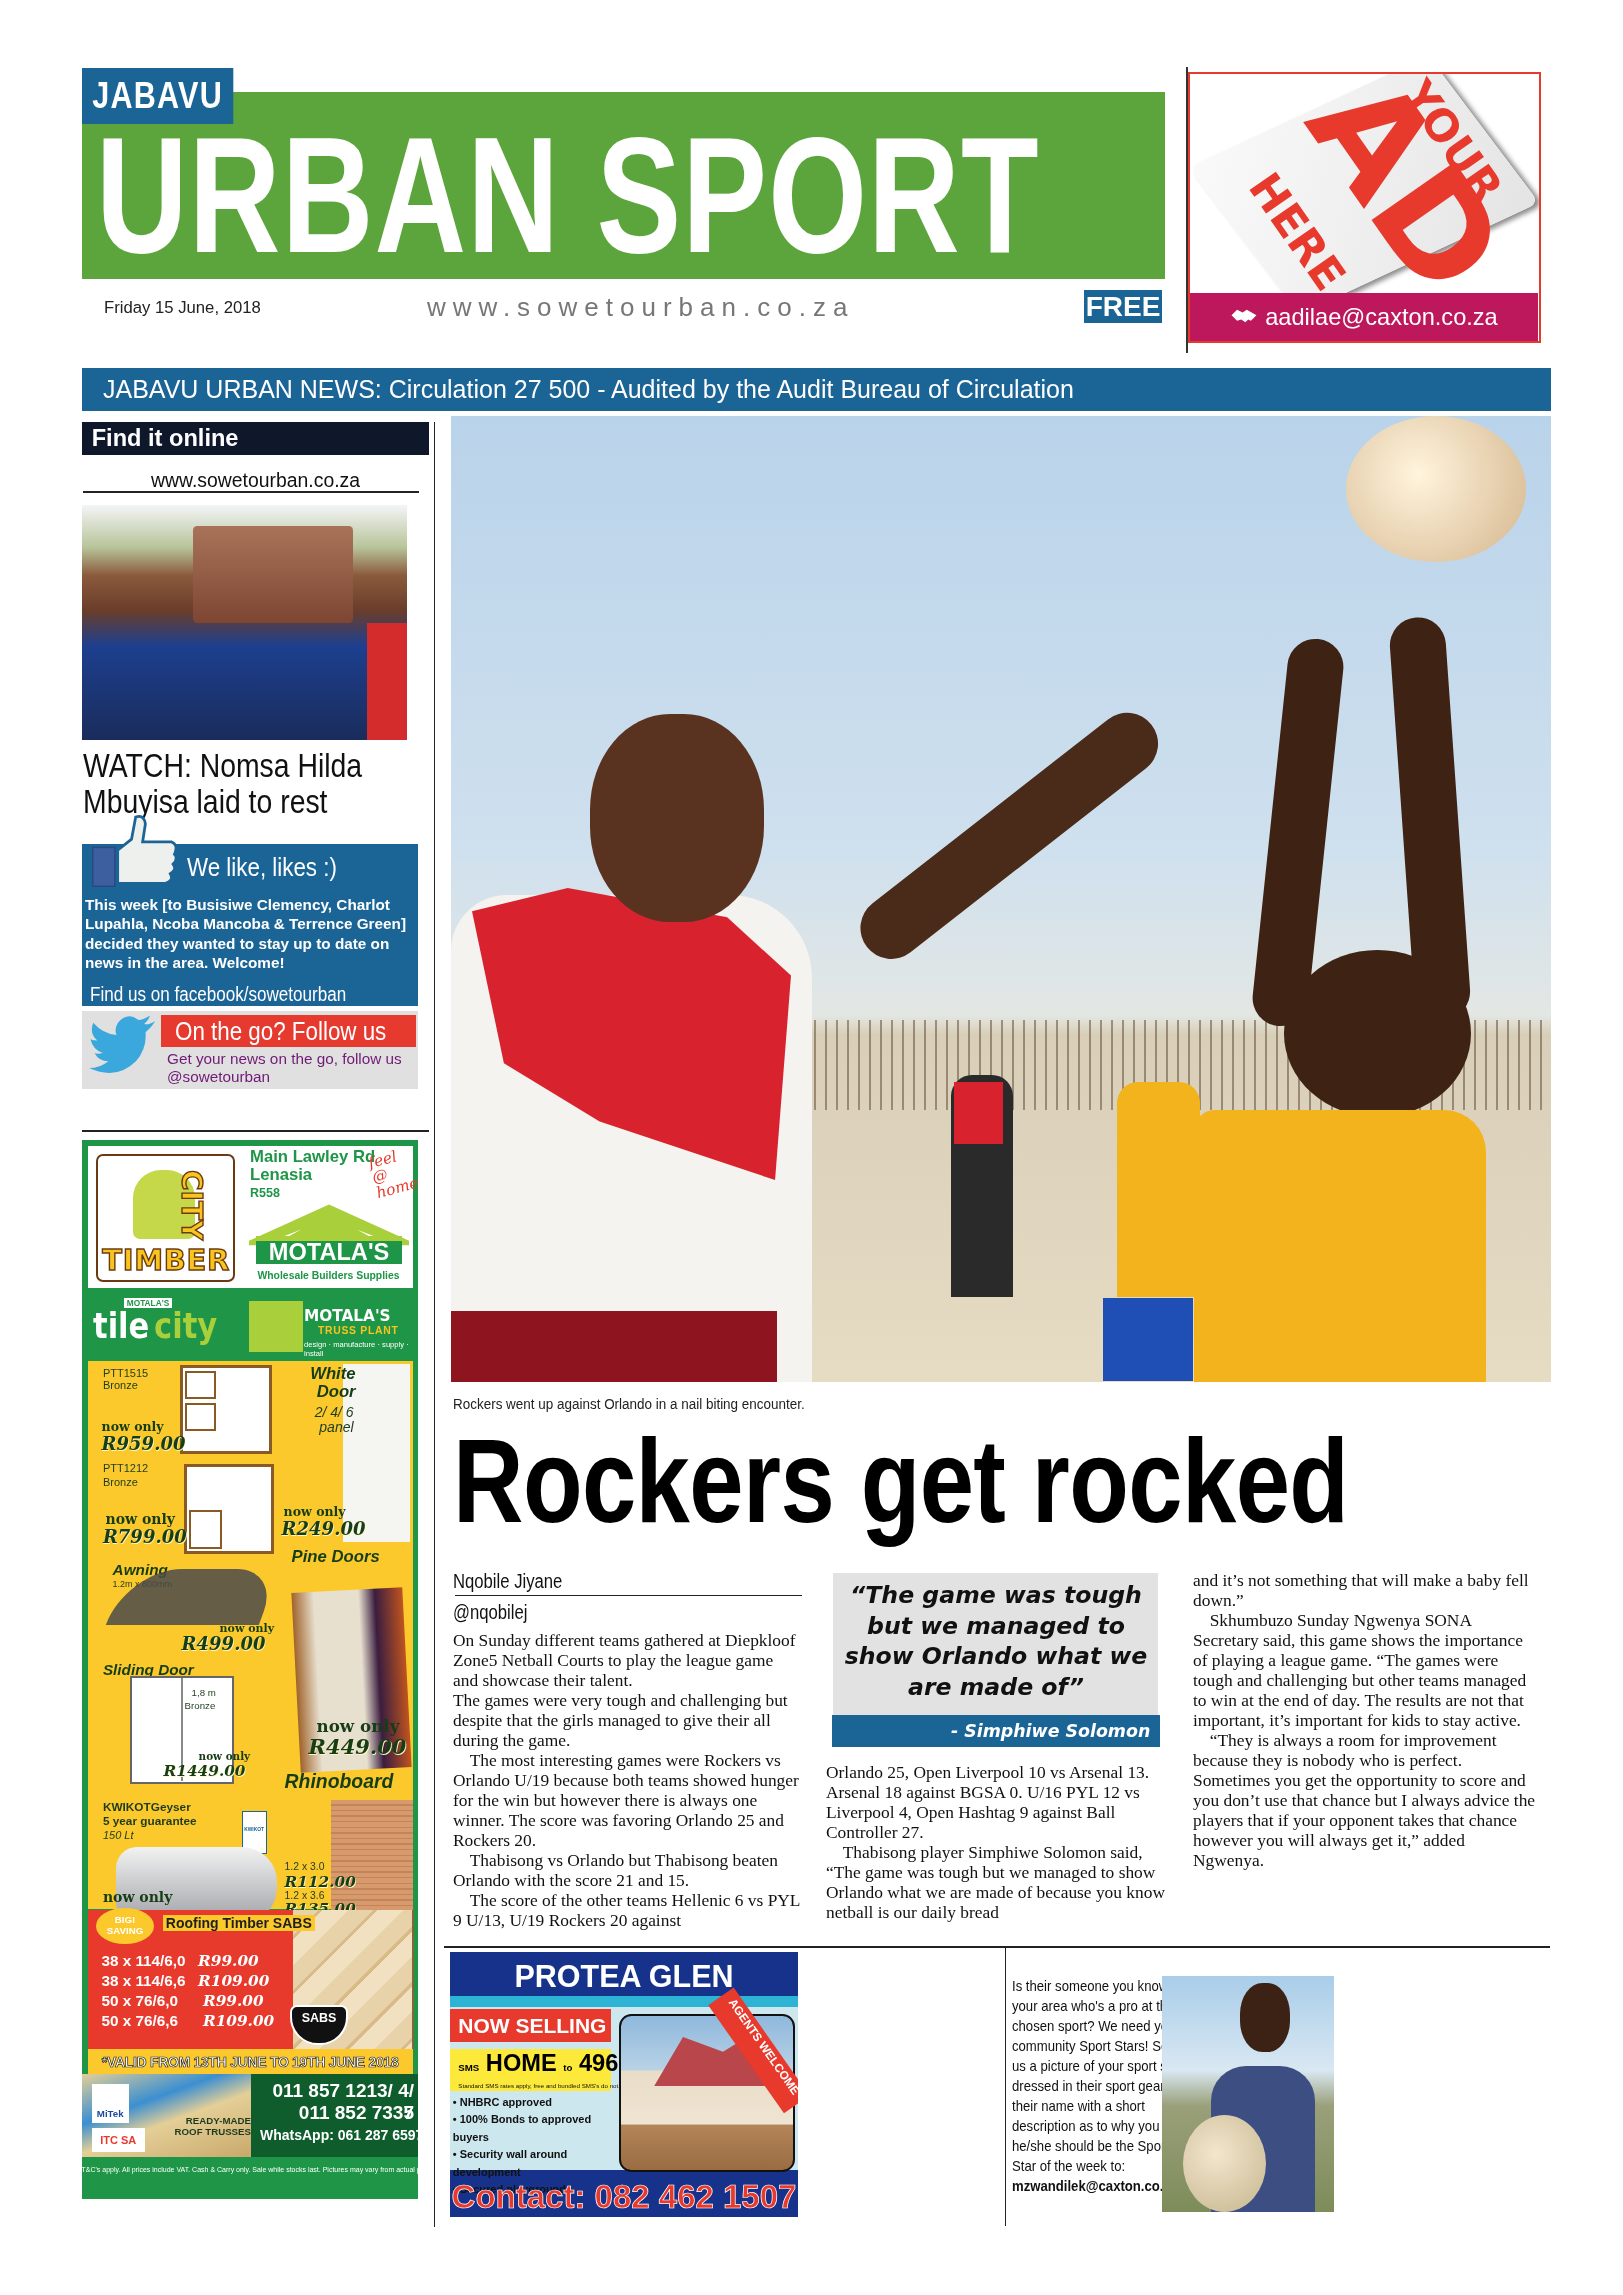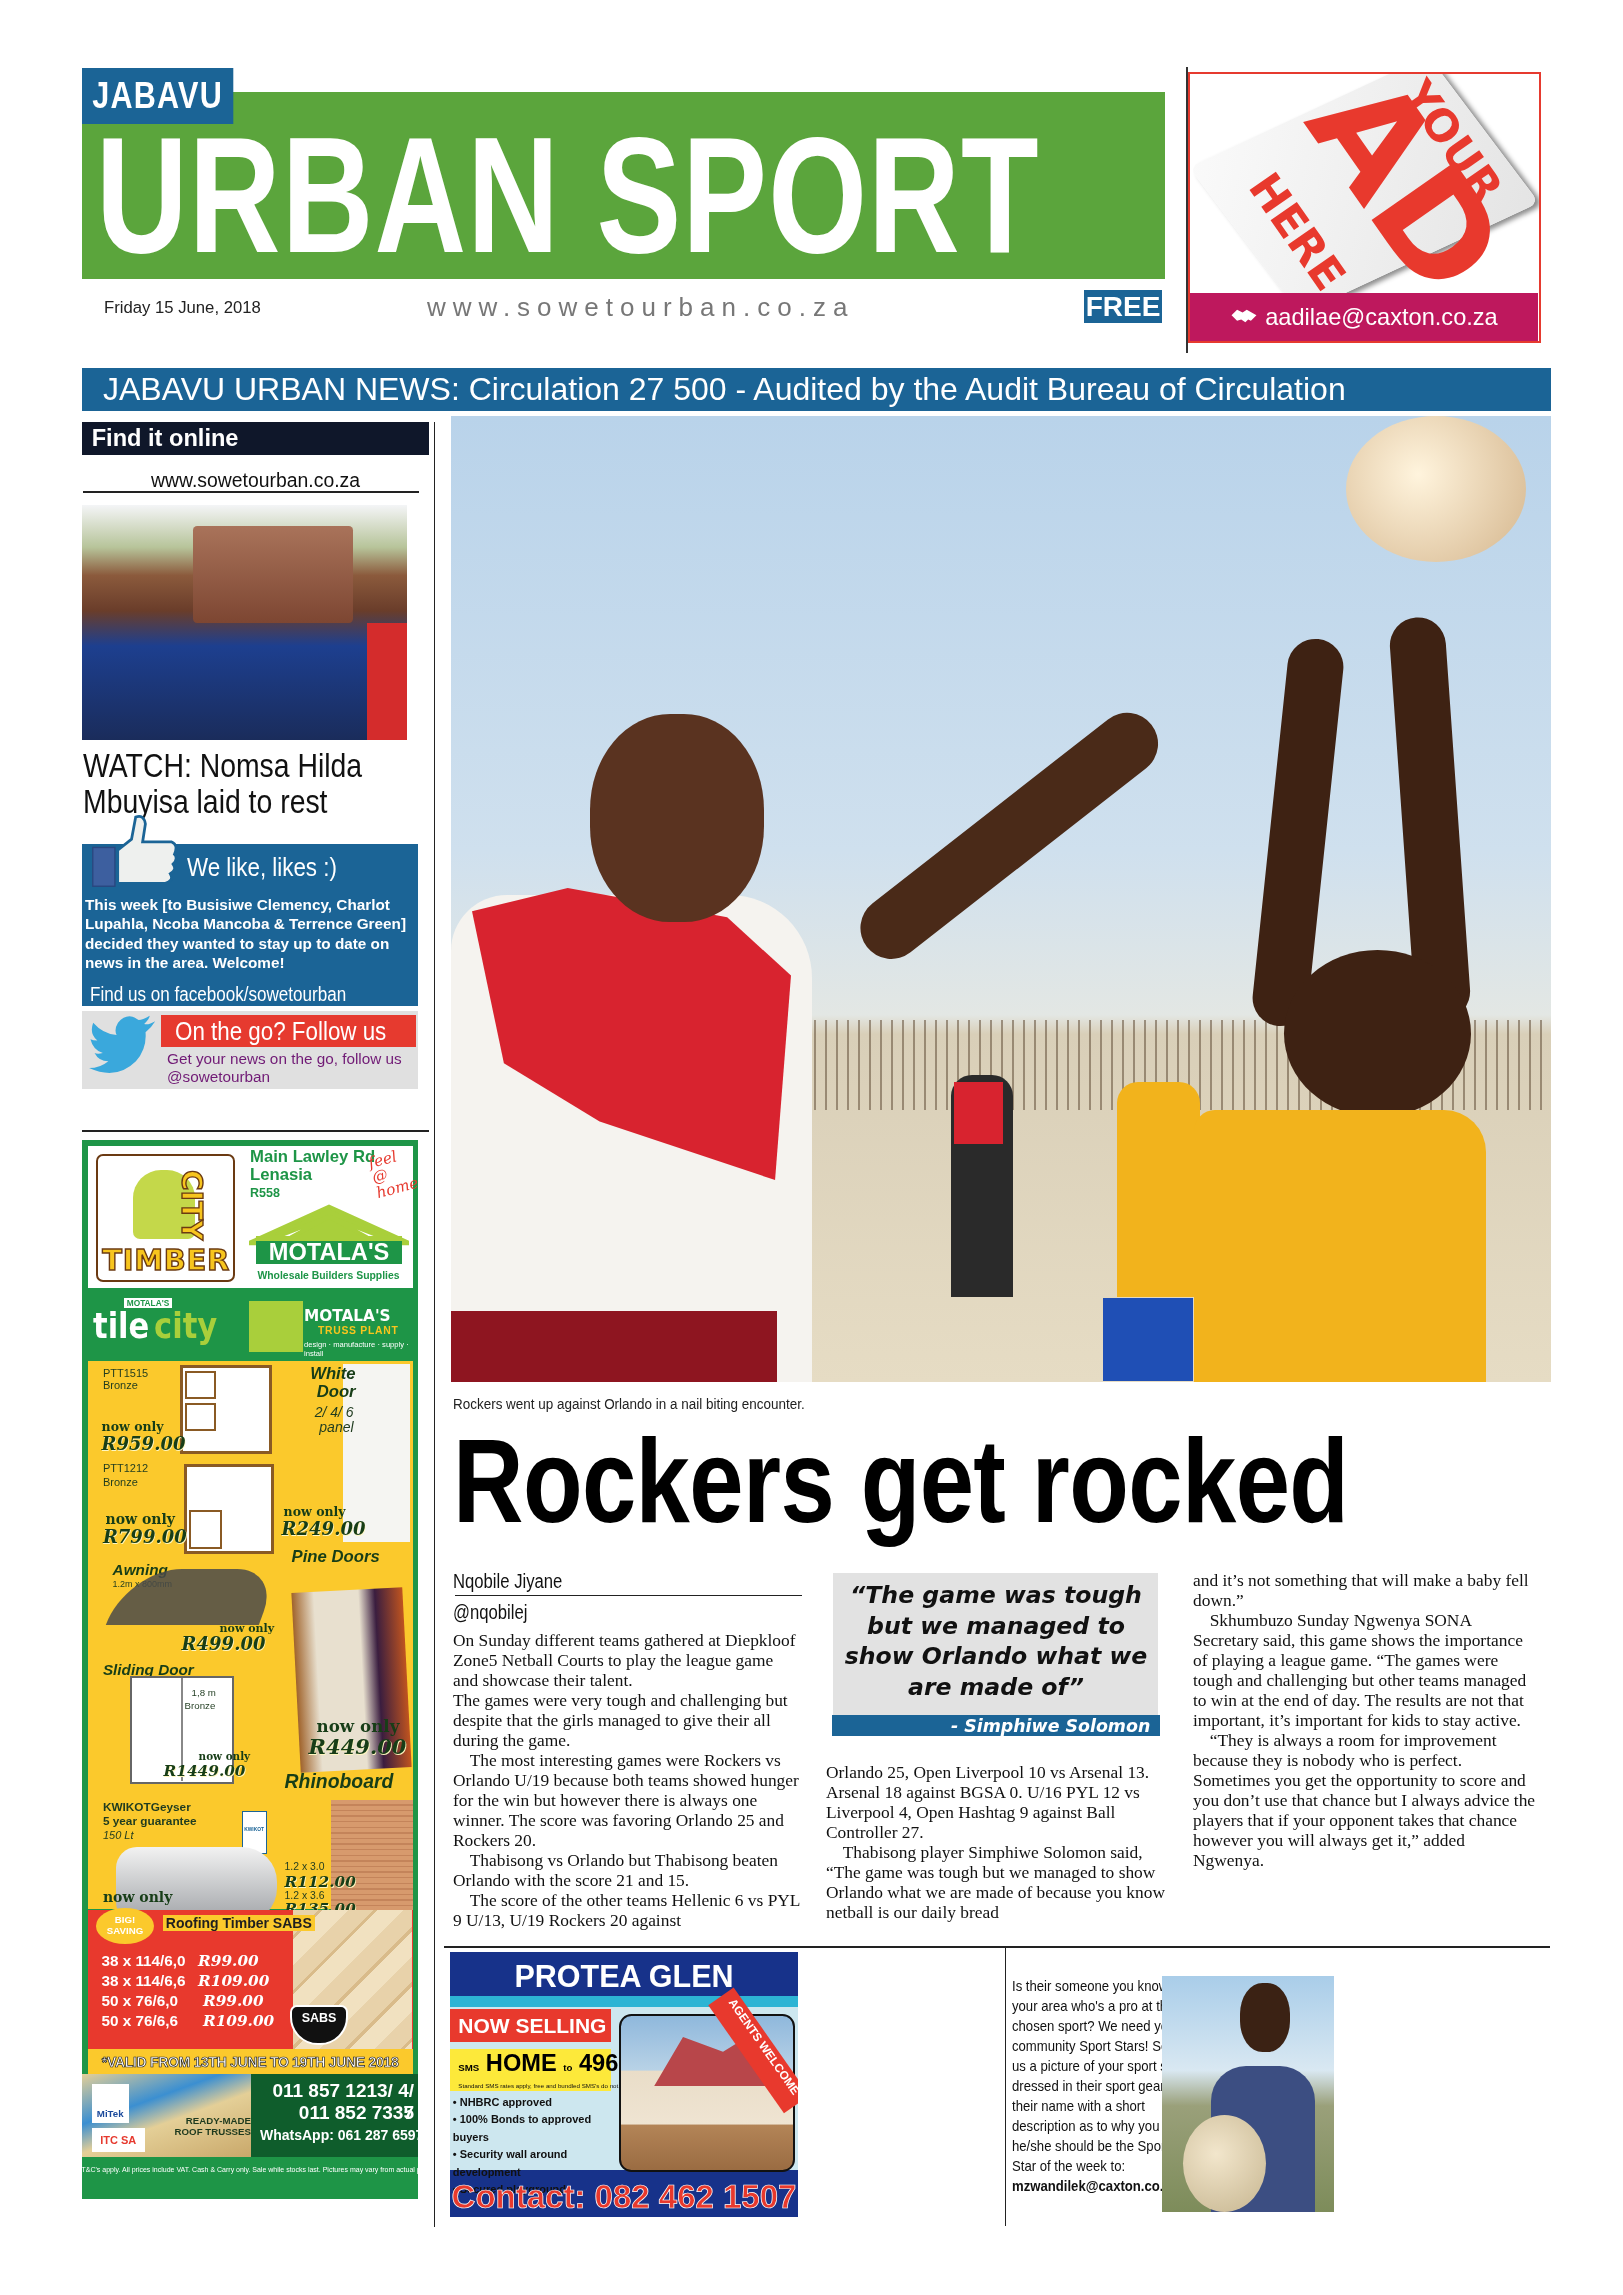--- a/index.html
+++ b/index.html
@@ -27,21 +27,21 @@
     transform: rotate(-25deg) skewX(12deg); border-radius: 9.7px; box-shadow: 2.8px 4.2px 5.6px rgba(0,0,0,0.45); }
   .ad-word { position: absolute; color: #e8392d; font-weight: 900; font-family: "DejaVu Sans", sans-serif; }
   #ad-your { left: 194px; top: 42px; font-size: 44px; transform: rotate(55deg); }
   #ad-ad { left: 104px; top: 42px; font-size: 139px; transform: rotate(55deg); line-height: 1; }
   #ad-here { left: 42px; top: 132px; font-size: 44px; transform: rotate(55deg); }
   #ad-email-bar { left: 0; top: 219px; width: 348px; height: 48px; background: #be185d; color: #fff; display: flex;
     align-items: center; justify-content: center; gap: 7px; font-size: 23.6px; }
 
   
   #circ-banner { left: 82px; top: 368px; width: 1469px; height: 43px; background: #1b6496; color: #fff;
-    font-size: 32px; display: flex; align-items: center; padding-left: 21px; }
+    font-size: 25px; display: flex; align-items: center; padding-left: 21px; }
 
   
   #left-col-divider { left: 434px; top: 422px; width: 1.4px; height: 1805px; background: #222; }
   #find-online-head { left: 82px; top: 422px; width: 347px; height: 33px; background: #0f172a; color: #fff;
     font-weight: 700; font-size: 23.6px; padding-left: 9.7px; display: flex; align-items: center; }
   #find-online-url { left: 82px; top: 469px; width: 347px; text-align: center; font-size: 19.4px; }
   #find-online-rule { left: 83px; top: 491px; width: 336px; height: 2.1px; background: #222; }
   #funeral-photo { left: 82px; top: 505px; width: 325px; height: 235px;
     background: linear-gradient(180deg,#f4f5f7 0%,#b7c49a 18%,#8b5a3c 30%,#6a3d2a 45%,#1d3f8f 60%,#1a2c5b 100%); overflow: hidden; }
   #funeral-coffin { left: 111px; top: 21px; width: 160px; height: 97px; background: linear-gradient(#a9735a,#7d4632); border-radius: 4.2px; }
@@ -154,21 +154,21 @@
   .body-text { position: absolute; font-family: "Liberation Serif", serif; font-size: 17.4px; line-height: 20px; color: #111; text-align: left; }
   .body-text p { text-indent: 16.7px; }
   .body-text p.noind { text-indent: 0; }
   #byline { left: 453px; top: 1570px; font-size: 19.4px; transform: scaleX(0.86); transform-origin: left; }
   #byline-rule { left: 455px; top: 1595px; width: 347px; height: 1.4px; background: #222; }
   #byline-handle { left: 453px; top: 1601px; font-size: 19.4px; transform: scaleX(0.86); transform-origin: left; }
   #col1 { left: 453px; top: 1630px; width: 347px; }
   #pullquote { left: 833px; top: 1573px; width: 325px; height: 146px; background: #e2e2e2; }
   #pullquote-text { left: 840px; top: 1580px; width: 312px; text-align: center; font-family: "DejaVu Sans", sans-serif;
     font-style: italic; font-weight: 700; font-size: 23.6px; line-height: 30.5px; color: #111; }
-  #pullquote-attr { left: 832px; top: 1715px; width: 328px; height: 21px; background: #1b6496; color: #fff; font-family: "DejaVu Sans", sans-serif;
+  #pullquote-attr { left: 832px; top: 1715px; width: 328px; height: 32px; background: #1b6496; color: #fff; font-family: "DejaVu Sans", sans-serif;
     font-style: italic; font-weight: 700; font-size: 17.4px; display: flex; align-items: center; justify-content: flex-end; padding-right: 9.7px; }
   #col2 { left: 826px; top: 1762px; width: 340px; }
   #col3 { left: 1193px; top: 1570px; width: 347px; }
 
   
   #bottom-rule { left: 444px; top: 1946px; width: 1106px; height: 2.1px; background: #222; }
   #bottom-divider { left: 1005px; top: 1948px; width: 1.4px; height: 278px; background: #222; }
 
   #protea-ad { left: 450px; top: 1952px; width: 348px; height: 265px; background: #17328a; overflow: hidden; }
   #protea-title { left: 0; top: 7px; width: 348px; text-align: center; color: #fff; font-weight: 900; font-size: 30.5px; }

